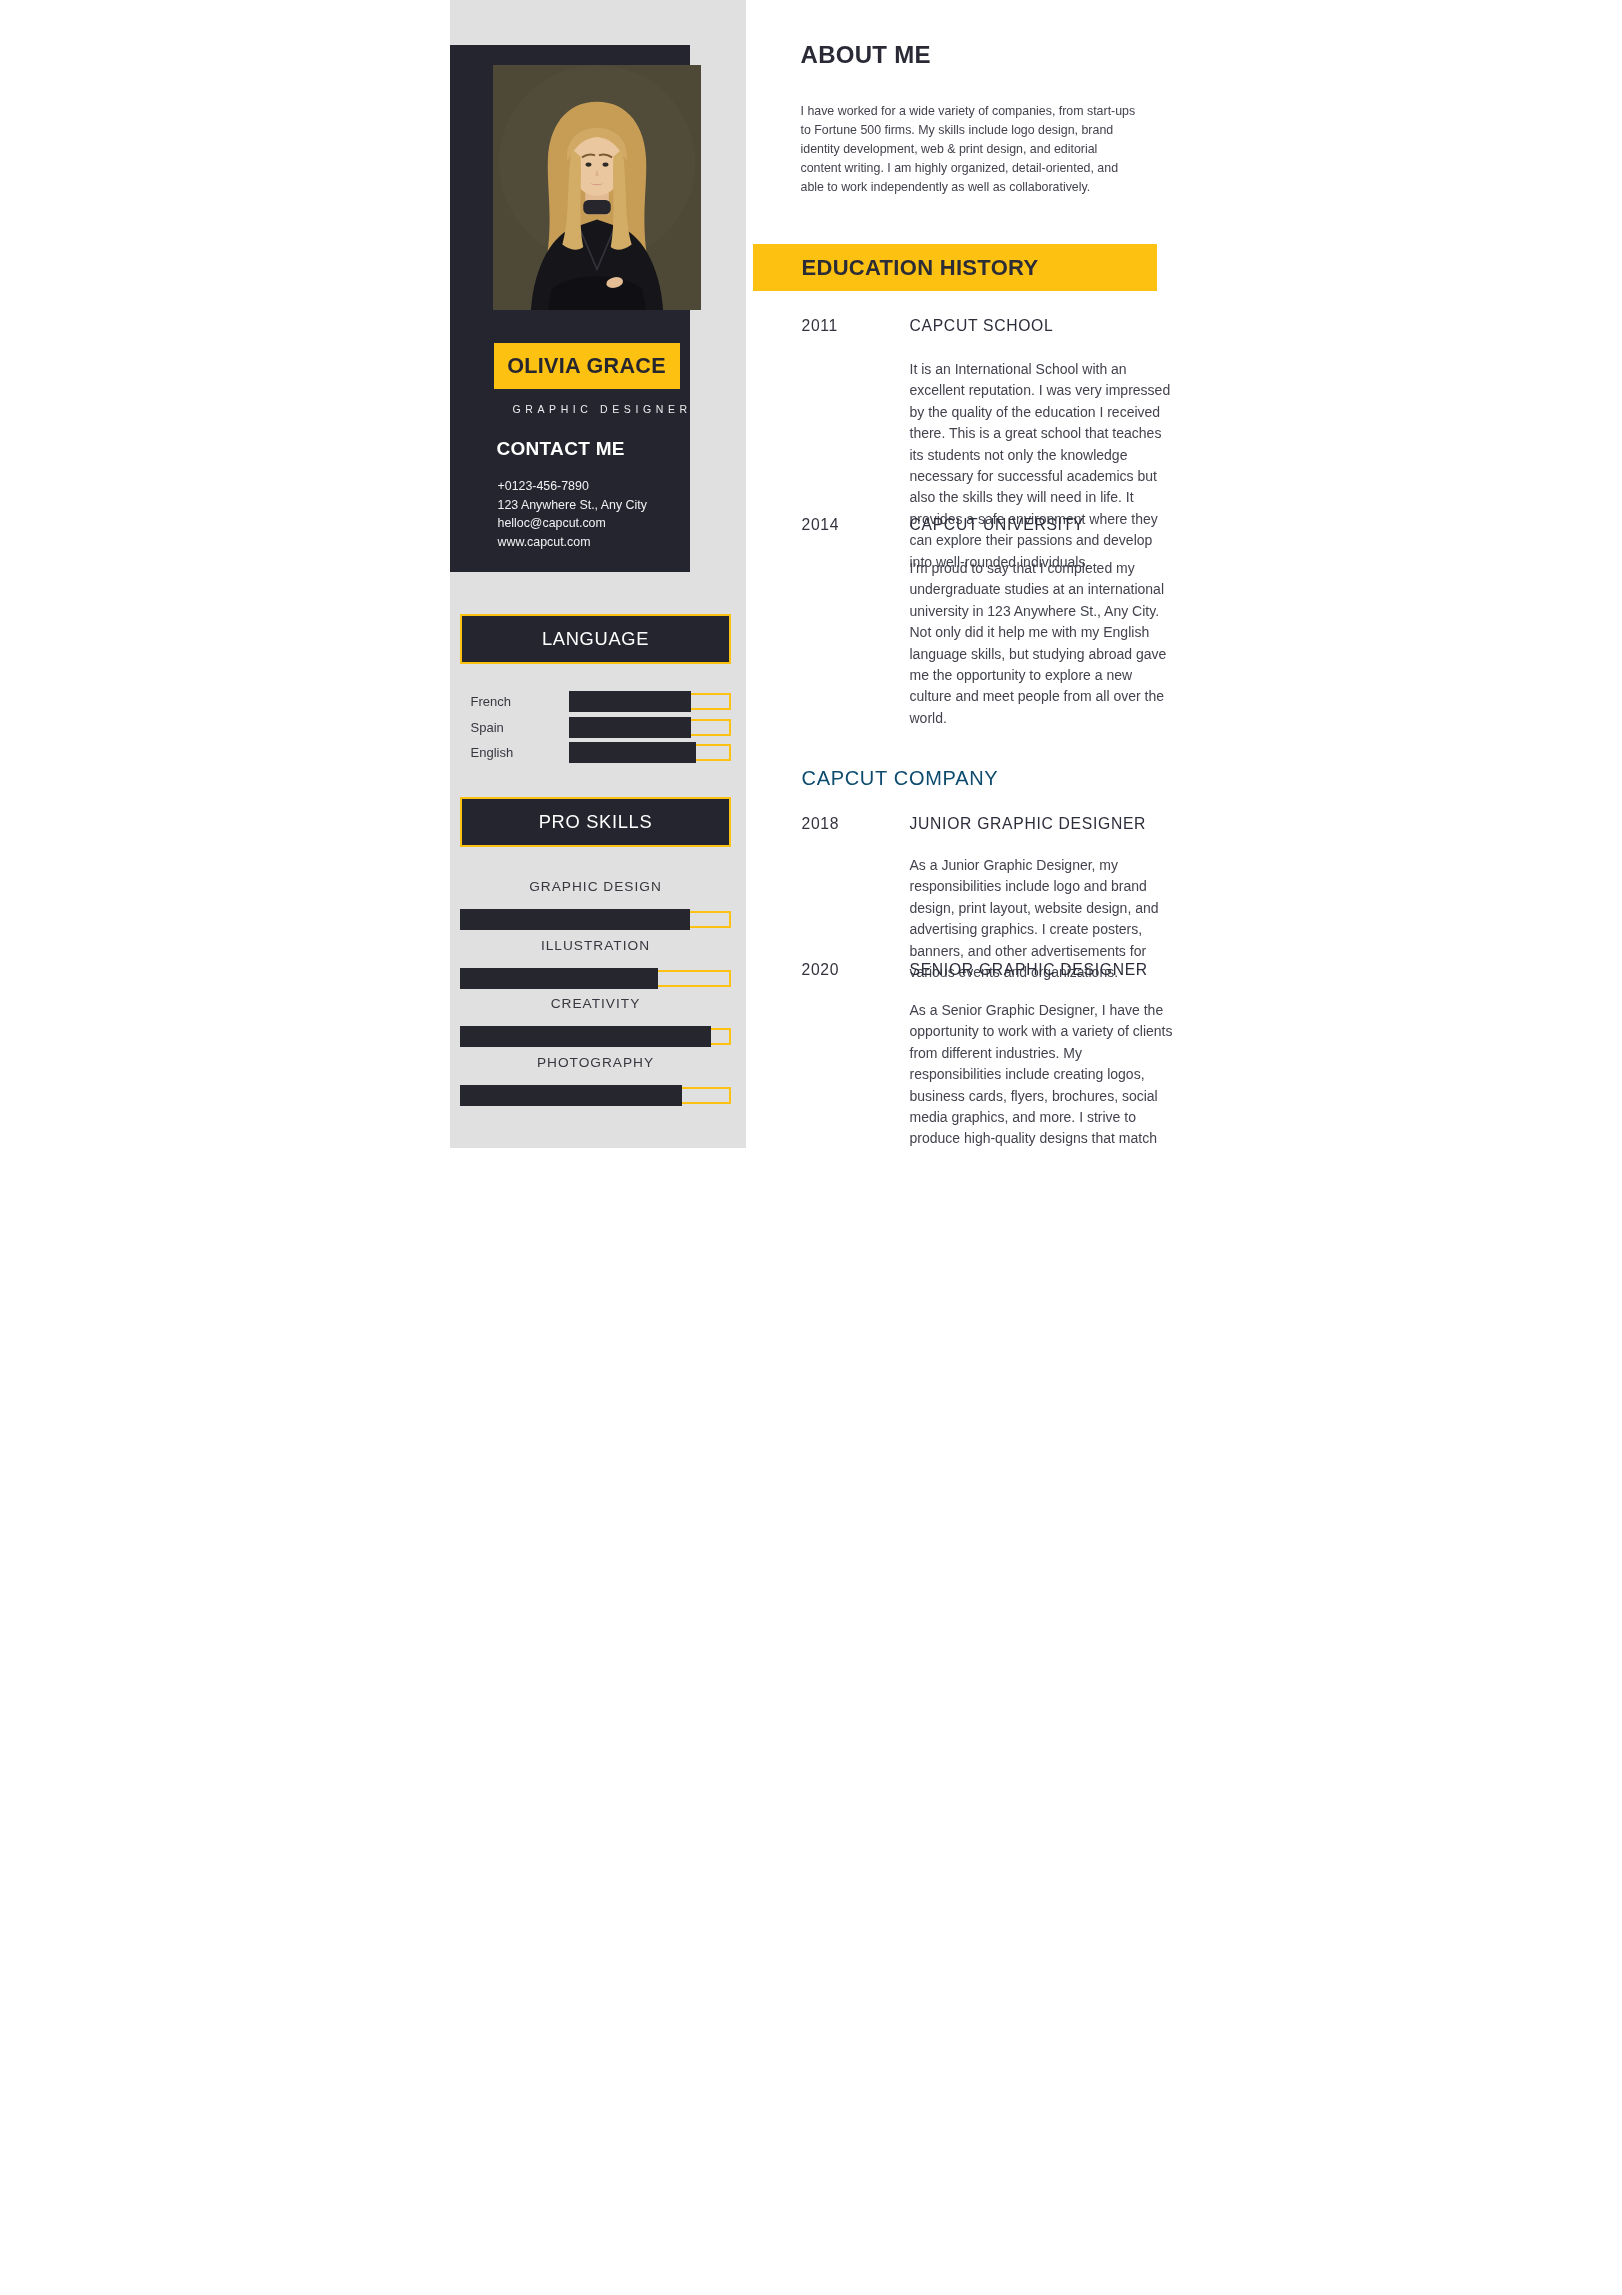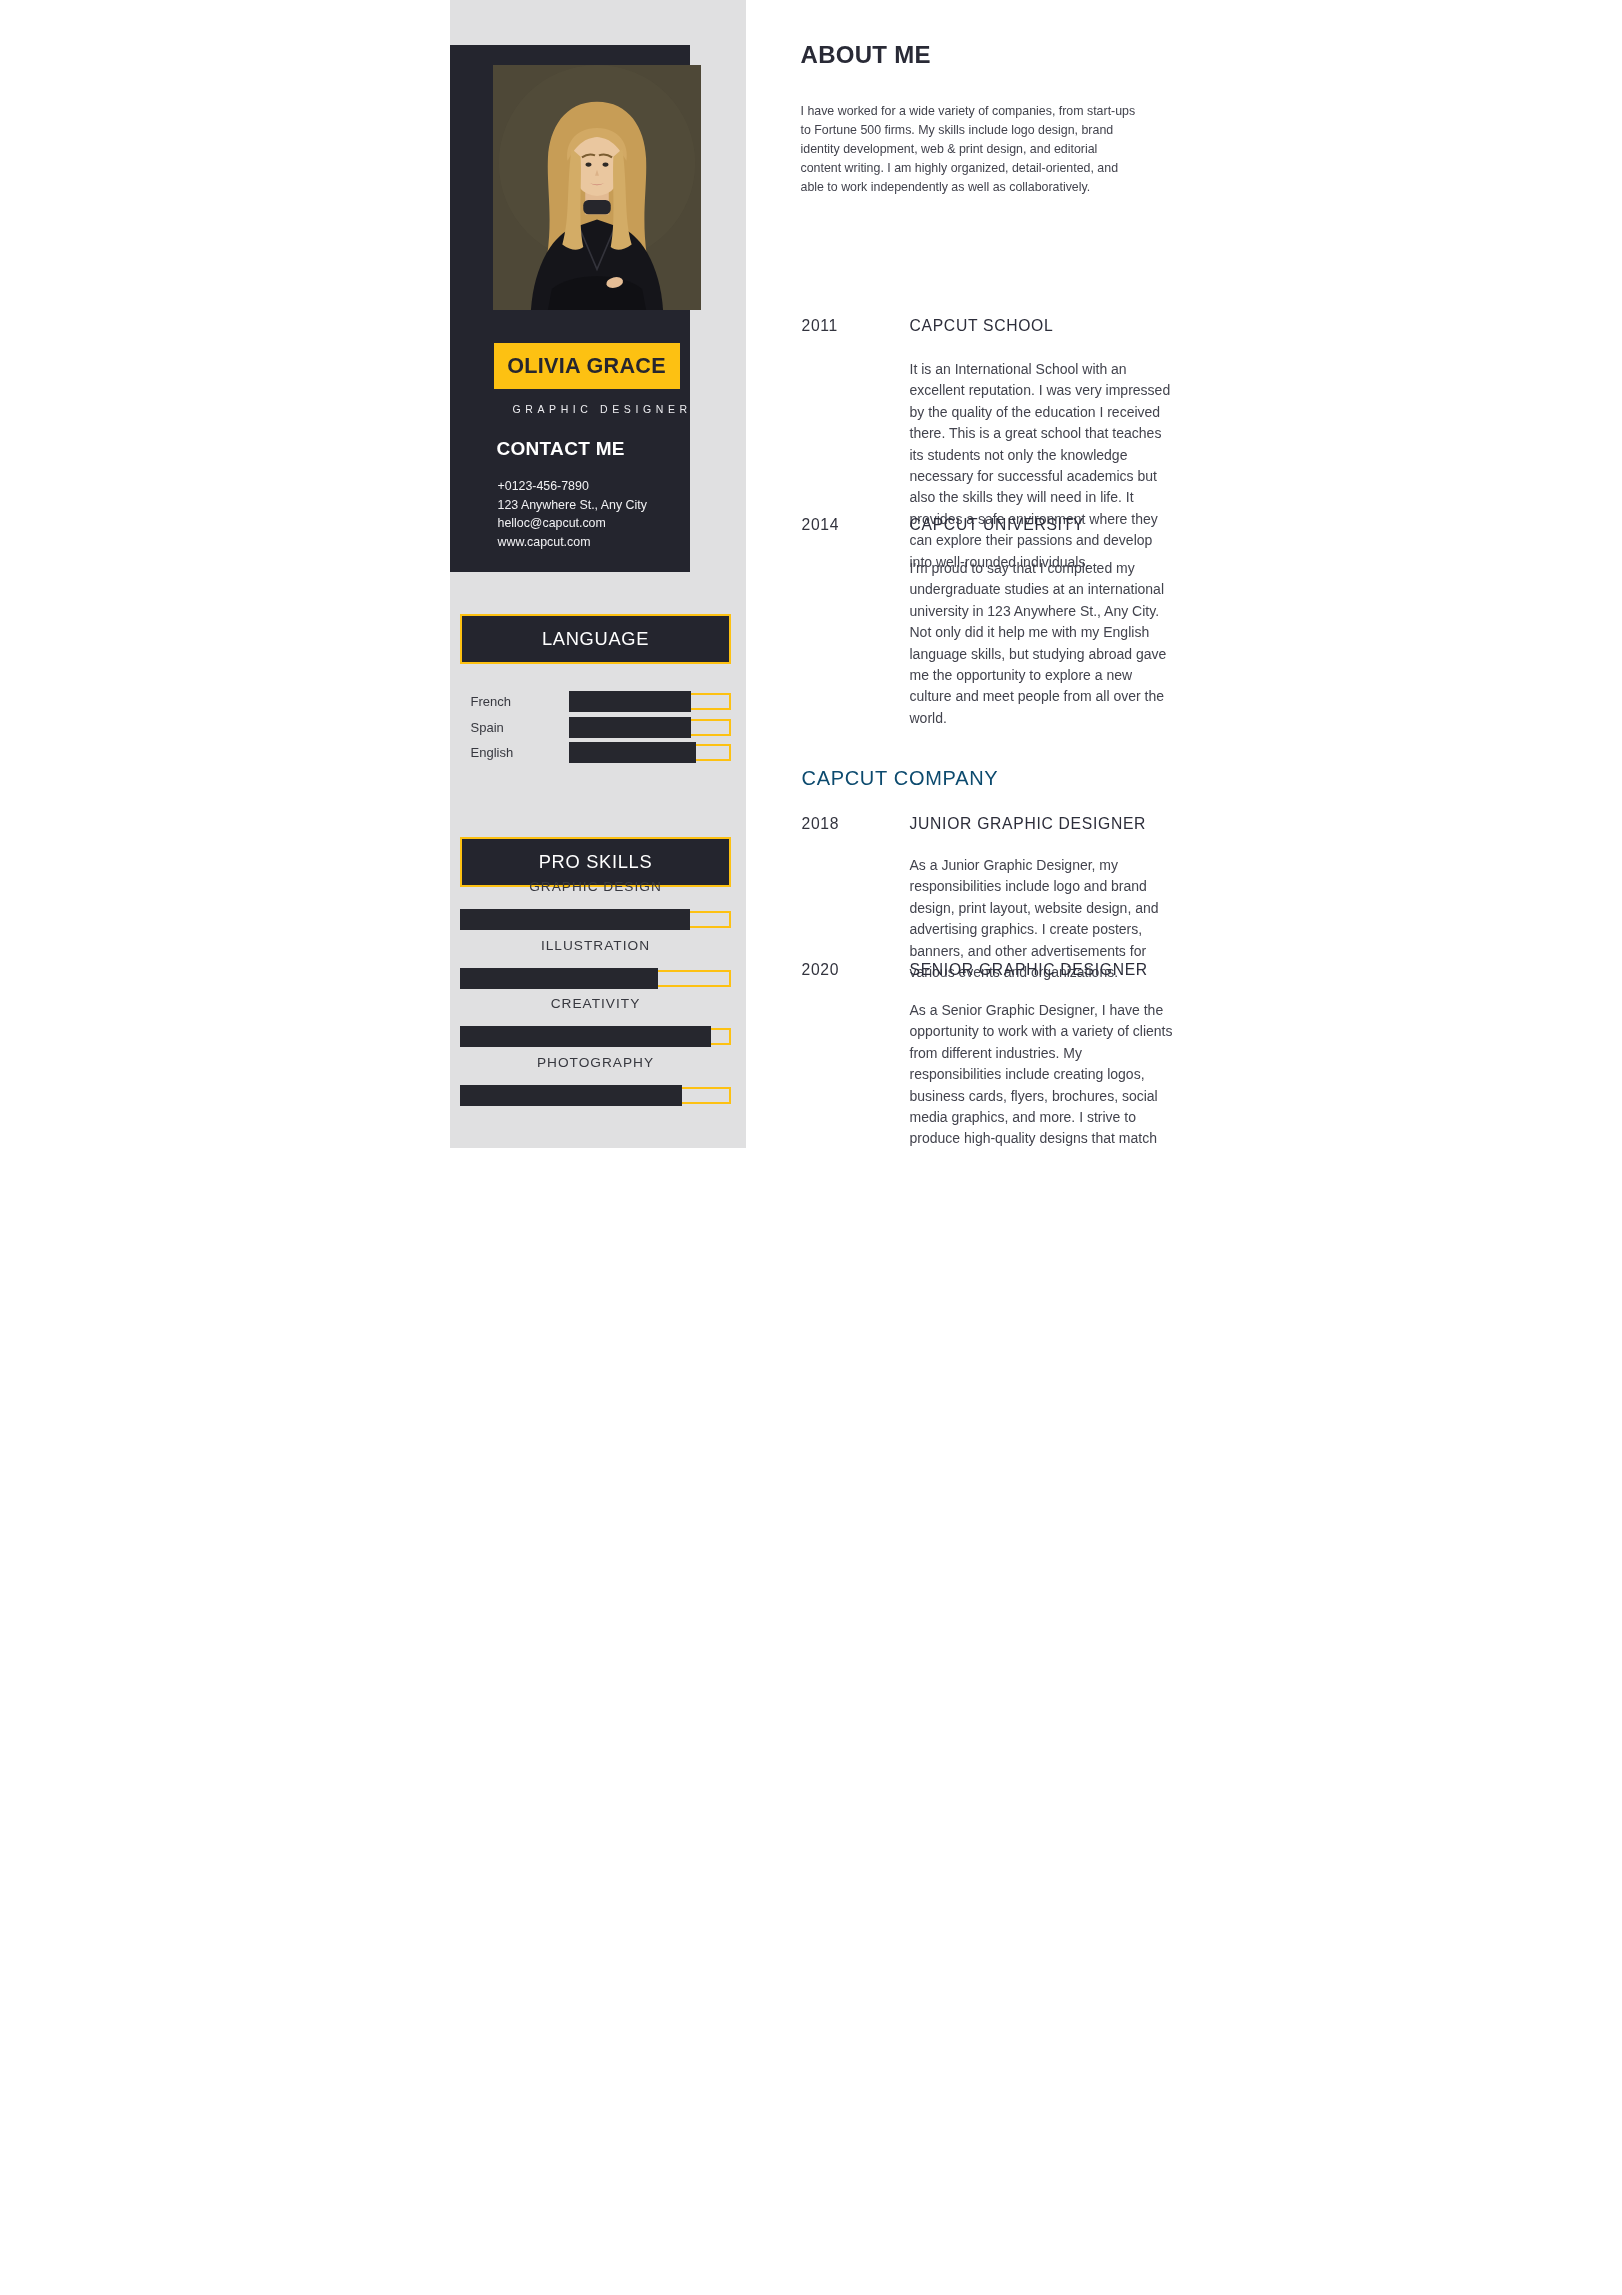--- a/index.html
+++ b/index.html
@@ -25,21 +25,21 @@
   .name-banner .name{font-size:21.6px;font-weight:bold;color:#26262F;letter-spacing:0.3px;white-space:nowrap;}
   .job-title{position:absolute;left:63px;top:358px;font-size:10.5px;color:#EDEDF0;letter-spacing:4.6px;white-space:nowrap;}
   .contact-heading{position:absolute;left:47px;top:393px;font-size:19px;font-weight:bold;color:#FFFFFF;letter-spacing:0.3px;}
   .contact-lines{position:absolute;left:48px;top:432px;}
   .contact-line{font-size:12.4px;color:#F2F2F4;line-height:18.6px;white-space:nowrap;}
 
   .section-box{position:absolute;left:10.5px;width:271px;height:50px;background:var(--navy);
     border:2.3px solid var(--yellow);display:flex;align-items:center;justify-content:center;}
   .section-box .section-title{color:#FFFFFF;font-size:18.3px;letter-spacing:0.7px;font-weight:400;}
   .box-language{top:614px;}
-  .box-skills{top:837px;}
+  .box-skills{top:797px;}
 
   .lang-row{position:absolute;left:21px;width:260px;height:21px;display:flex;align-items:center;}
   .lang-label{width:98px;font-size:13px;color:var(--label);}
   .bar{position:relative;height:21px;flex:1;}
   .bar-track{position:absolute;left:0;right:0;top:2px;bottom:2px;border:2px solid var(--yellow);}
   .bar-fill{position:absolute;left:0;top:0;bottom:0;background:var(--fill);}
 
   .skill-item{position:absolute;left:10.5px;width:271px;}
   .skill-label{text-align:center;font-size:13.7px;letter-spacing:1px;color:var(--label);line-height:15.7px;}
   .skill-item .bar{margin-top:14.4px;height:21px;width:100%;}
@@ -185,20 +185,23 @@
         <div class="bar-fill" style="width: 82%;"></div>
       </div>
     </div>
   </div>
 
   <div class="main">
 
     <div class="about-heading">ABOUT ME</div>
     <div class="about-body">I have worked for a wide variety of companies, from start-ups to Fortune 500 firms. My skills include logo design, brand identity development, web &amp; print design, and editorial content writing. I am highly organized, detail-oriented, and able to work independently as well as collaboratively.</div>
 
+    <div class="yellow-banner banner-education">
+      <span class="banner-title">EDUCATION HISTORY</span>
+    </div>
 
     <div class="entry-row row-school">
       <span class="entry-year">2011</span>
       <span class="entry-title">CAPCUT SCHOOL</span>
     </div>
     <div class="entry-body body-school">It is an International School with an excellent reputation. I was very impressed by the quality of the education I received there. This is a great school that teaches its students not only the knowledge necessary for successful academics but also the skills they will need in life. It provides a safe environment where they can explore their passions and develop into well-rounded individuals.</div>
 
     <div class="entry-row row-university">
       <span class="entry-year">2014</span>
       <span class="entry-title">CAPCUT UNIVERSITY</span>

